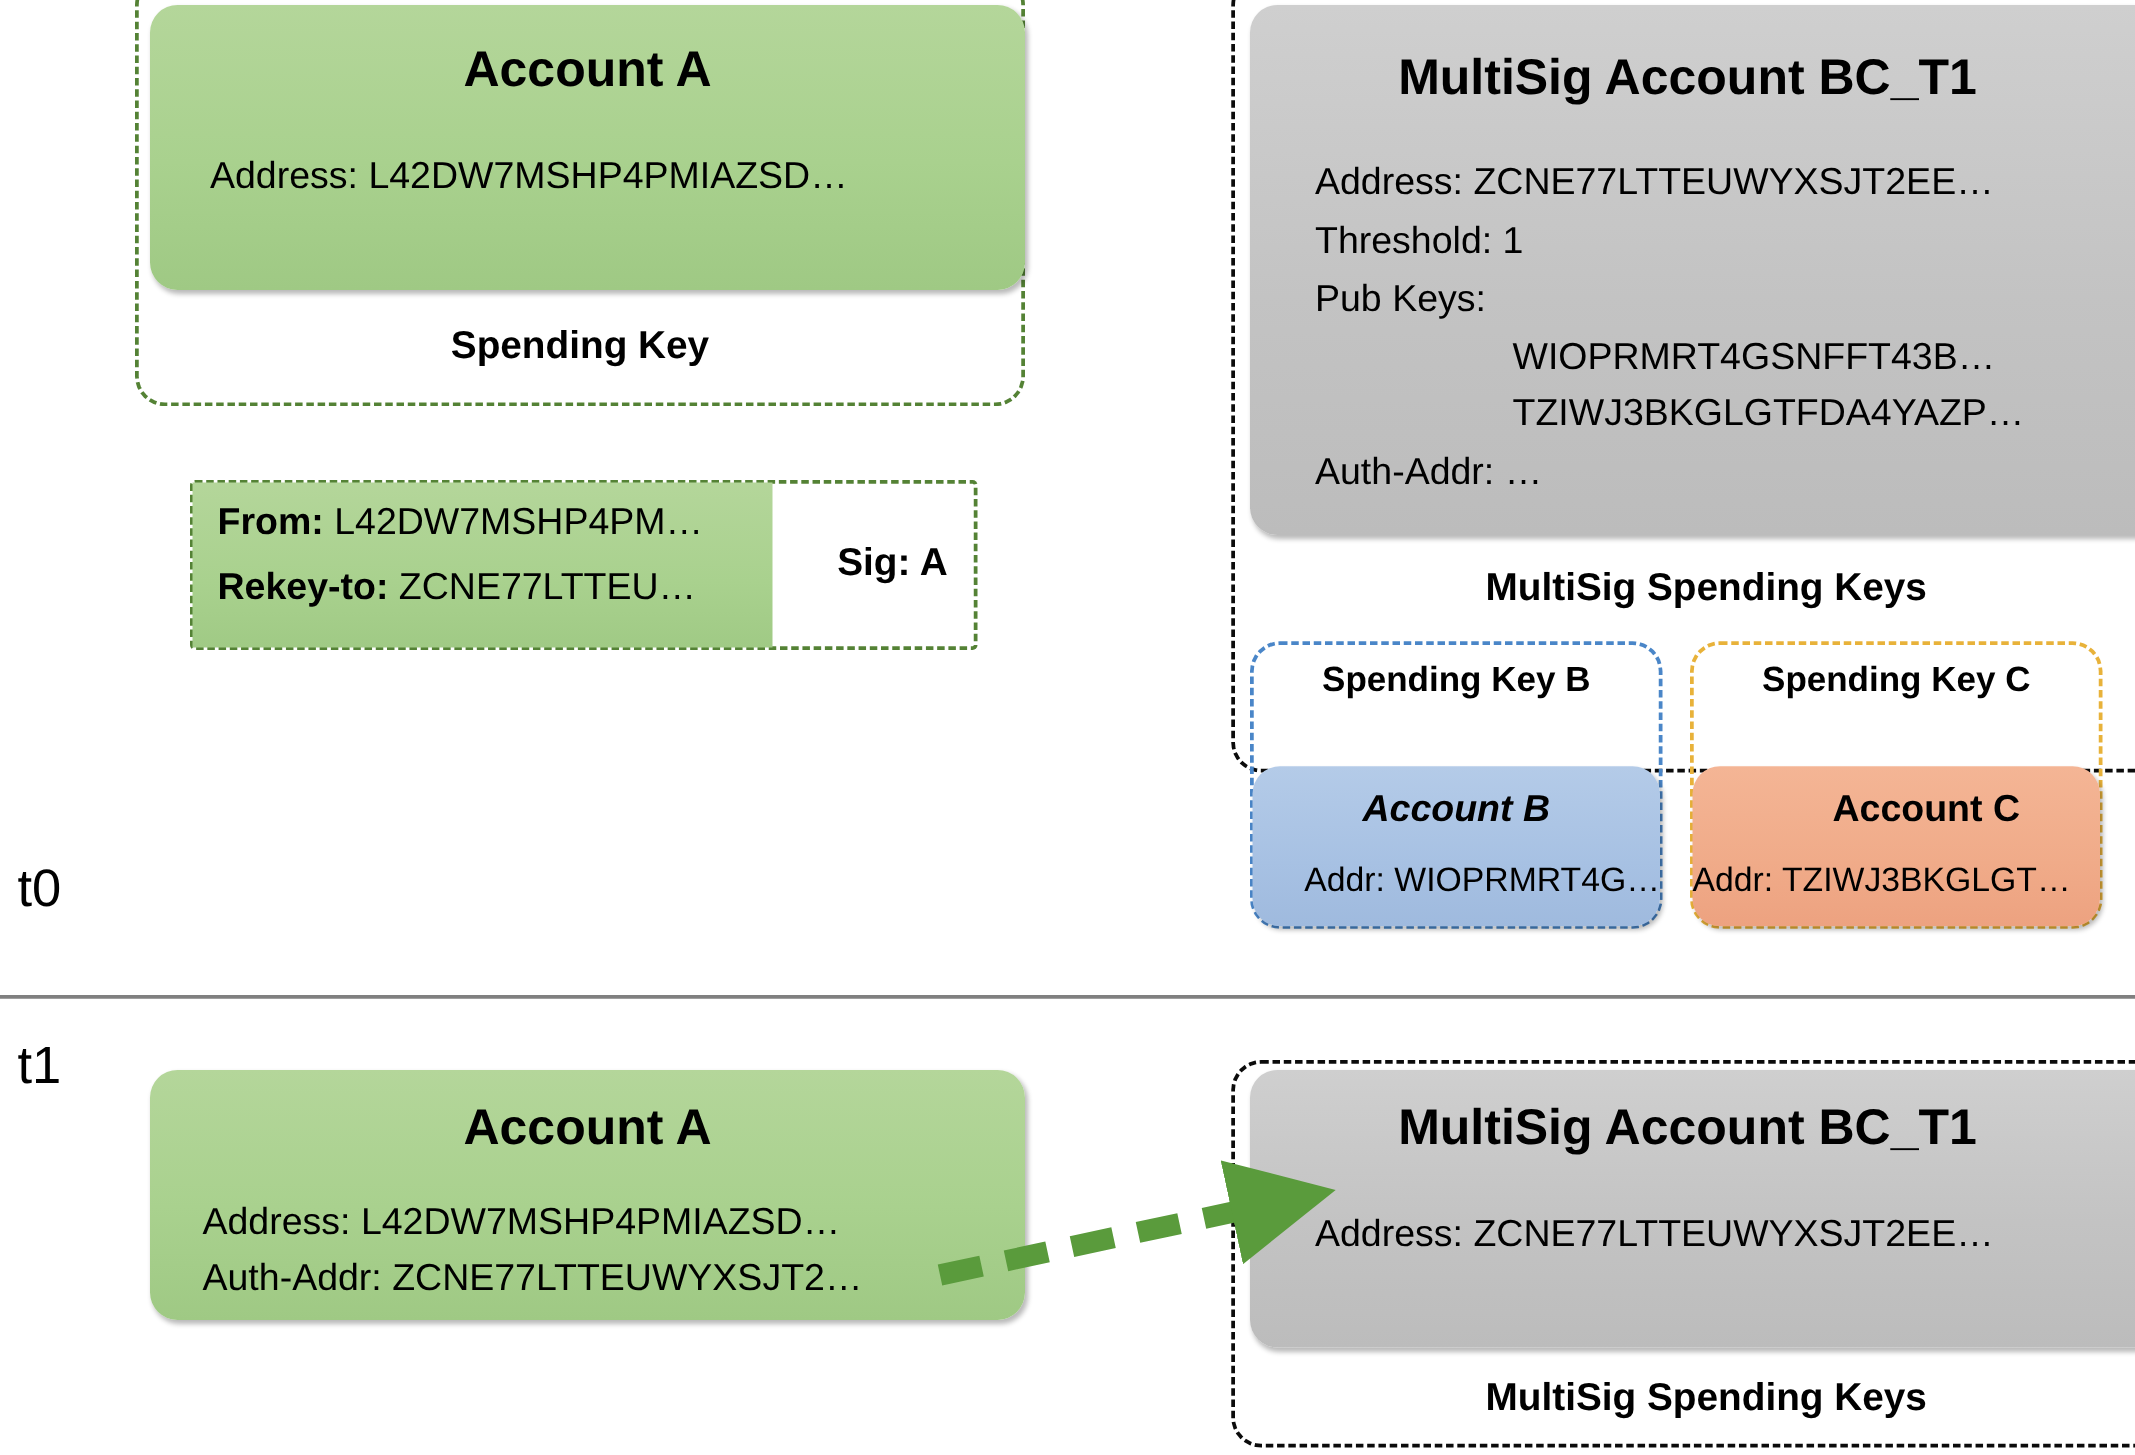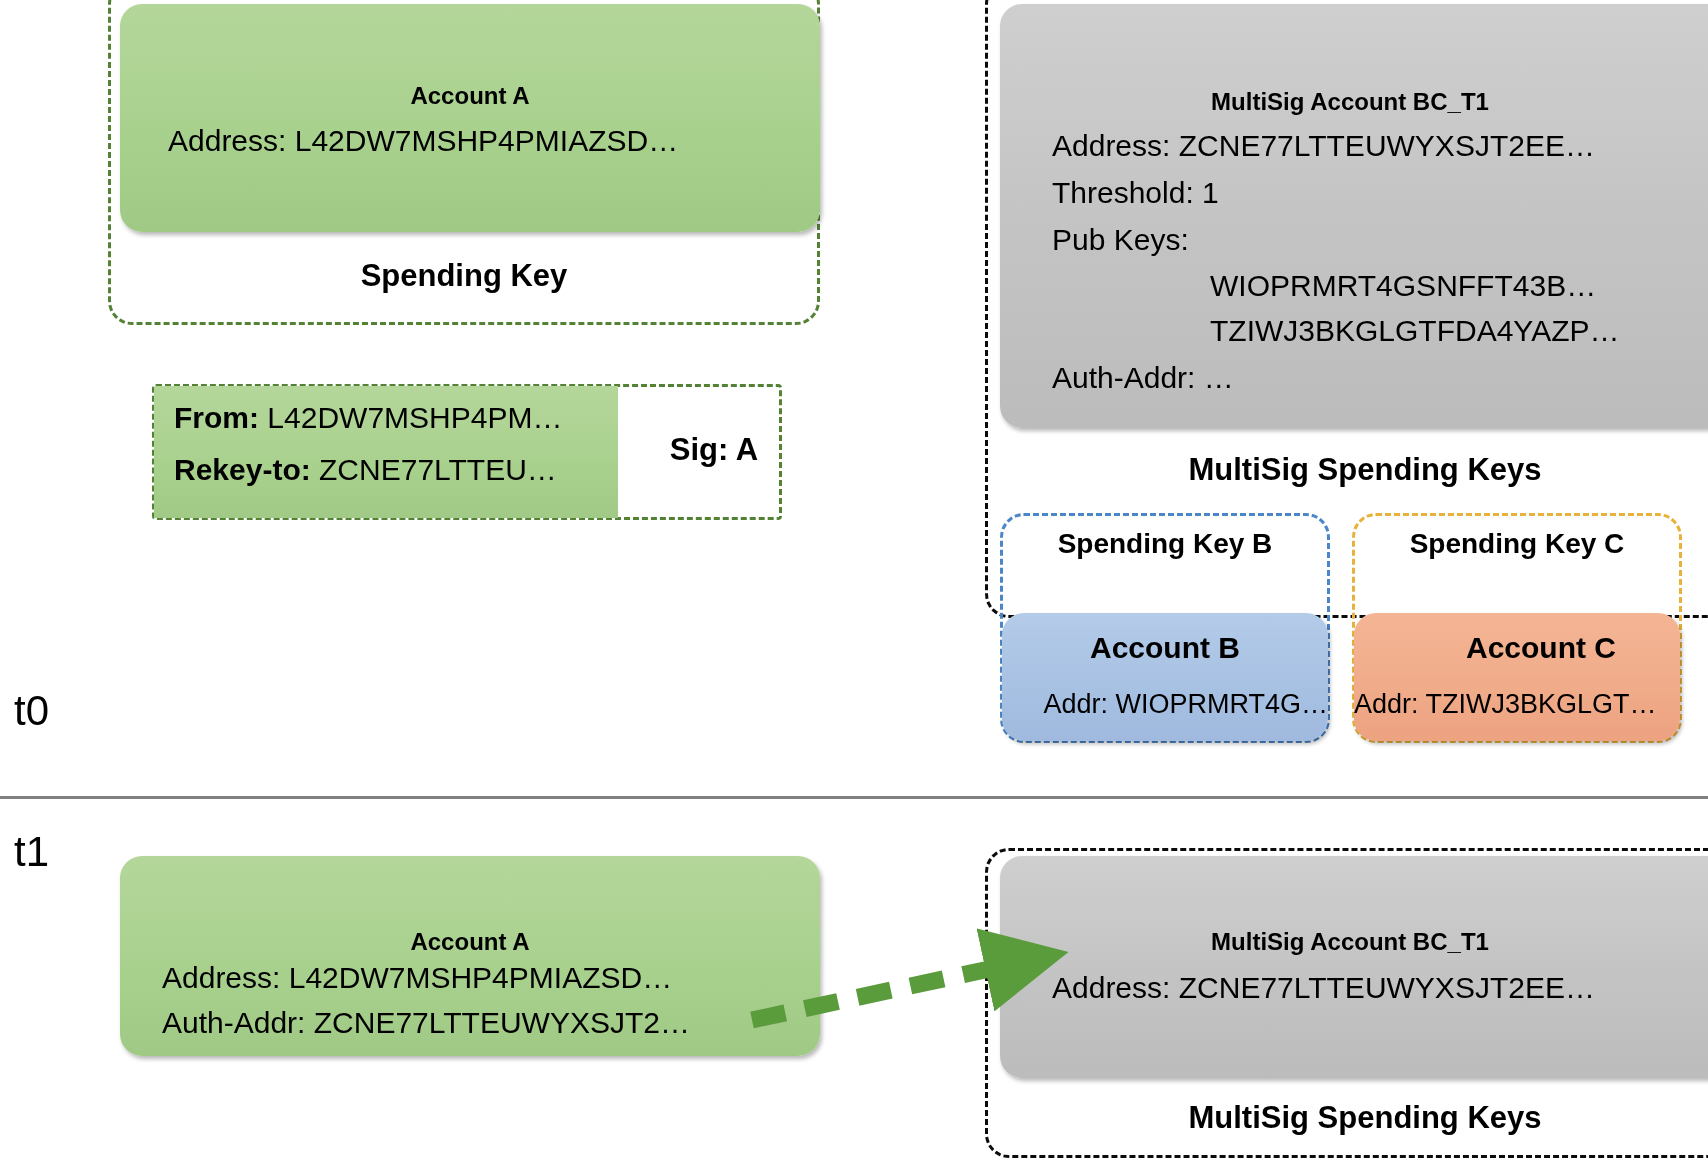--- a/index.html
+++ b/index.html
@@ -58,21 +58,21 @@
 
   
   .title{
     font-weight:bold;
     text-align:center;
     white-space:nowrap;
   }
   .t-28{font-size:28px;}
   .t-30{font-size:30px;}
   .t-31{font-size:31px;}
-  .t-34{font-size:24px;margin-top:48px;}
+  .t-34{font-size:40px;}
   .body-line{
     white-space:nowrap;
     font-size:30px;
     line-height:43px;
   }
   .body-line.small{font-size:27px;}
   .center{text-align:right;}
 
   .tx-label{font-weight:bold;}
 
@@ -131,21 +131,21 @@
     <div class="body-line abs" style="left:210px; top:305px;">TZIWJ3BKGLGTFDA4YAZP…</div>
     <div class="body-line abs" style="left:52px; top:352px;">Auth-Addr: …</div>
   </div>
 
   <div class="title t-31 abs" style="left:985px; top:452px; width:760px;">MultiSig Spending Keys</div>
 
   <div class="dashbox dash-blue" style="left:1000px; top:513px; width:330px; height:230px;"></div>
   <div class="title t-28 abs" style="left:1000px; top:528px; width:330px;text-align:center;">Spending Key B</div>
 
   <div class="card blue" style="left:1002px; top:613px; width:326px; height:128px;">
-    <div class="title t-30 abs" style="left:0; top:18px; width:326px;">Account B</div>
+    <div class="title t-30 abs" style="left:0; top:18px; width:326px;font-style:italic;">Account B</div>
     <div class="body-line small center abs" style="left:0; top:70px; width:326px;">Addr: WIOPRMRT4G…</div>
   </div>
 
   <div class="dashbox dash-yellow" style="left:1352px; top:513px; width:330px; height:230px;"></div>
   <div class="title t-28 abs" style="left:1352px; top:528px; width:330px;">Spending Key C</div>
 
   <div class="card orange" style="left:1354px; top:613px; width:326px; height:128px;">
     <div class="title t-30 abs" style="left:16px; top:18px; width:342px;">Account C</div>
     <div class="body-line small center abs" style="left:0; top:70px; width:290px;">Addr: TZIWJ3BKGLGT…</div>
   </div>

